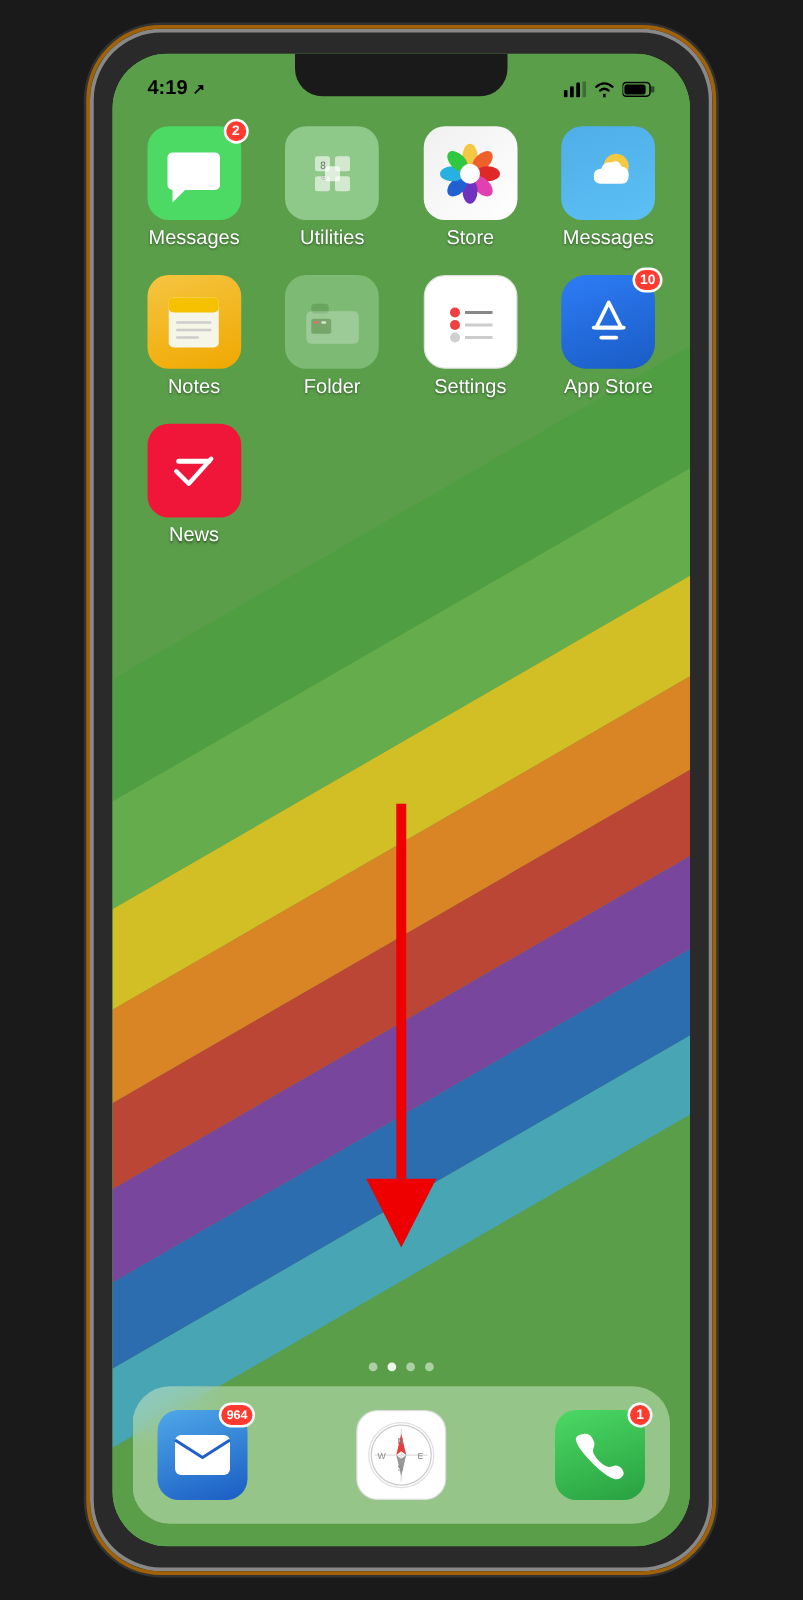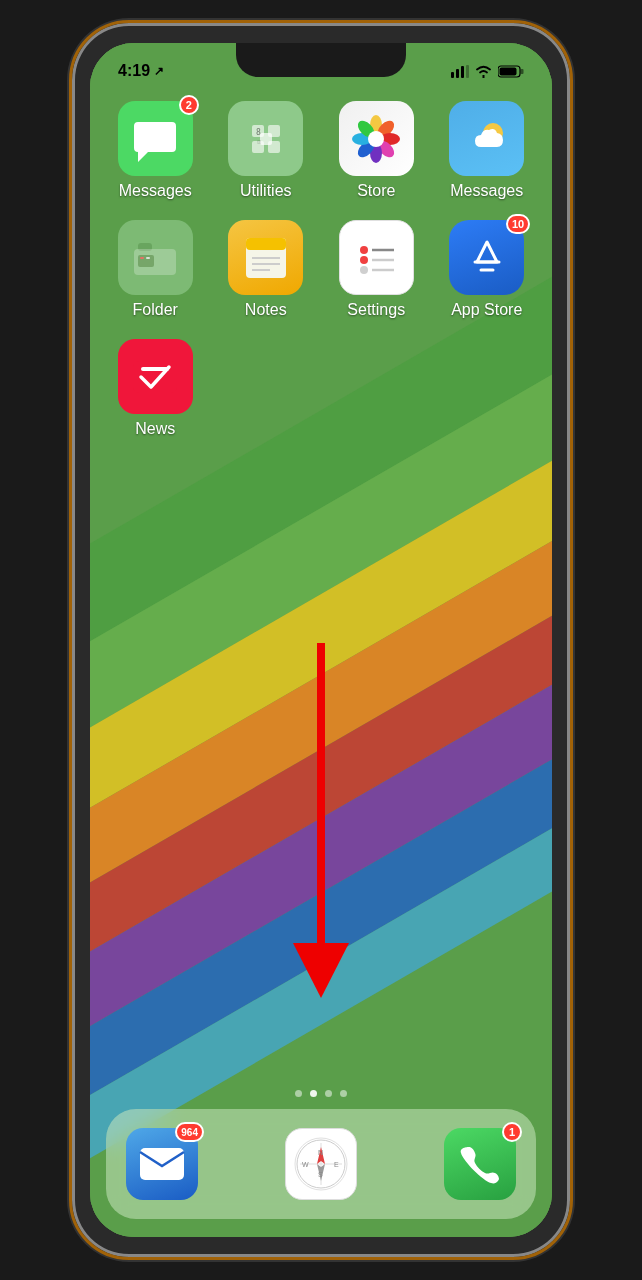--- a/index.html
+++ b/index.html
@@ -301,46 +301,46 @@
         <div class="app-icon icon-weather">
           <svg width="52" height="52" viewBox="0 0 52 52">
             <circle cx="32" cy="20" r="10" fill="#f5c842"></circle>
             <path d="M20 34 Q14 34 14 28 Q14 22 20 22 Q22 16 28 17 Q34 14 36 20 Q42 21 42 27 Q42 34 36 34Z" fill="white"></path>
           </svg>
         </div>
         <span class="app-label">Messages</span>
       </div>
 
       <div class="app-item">
+        <div class="app-icon icon-notes">
+          <svg width="52" height="52" viewBox="0 0 52 52">
+            <rect x="6" y="6" width="40" height="40" rx="4" fill="#f5f5e8"></rect>
+            <rect x="6" y="6" width="40" height="12" rx="4" fill="#f5c100"></rect>
+            <line x1="12" y1="26" x2="40" y2="26" stroke="#ccc" stroke-width="2"></line>
+            <line x1="12" y1="32" x2="40" y2="32" stroke="#ccc" stroke-width="2"></line>
+            <line x1="12" y1="38" x2="30" y2="38" stroke="#ccc" stroke-width="2"></line>
+          </svg>
+        </div>
+        <span class="app-label">Notes</span>
+      </div>
+
+      <div class="app-item">
         <div class="app-icon icon-folder">
           <svg width="50" height="50" viewBox="0 0 50 50">
             <rect x="8" y="10" width="14" height="8" rx="3" fill="rgba(100,160,90,0.8)"></rect>
             <rect x="4" y="16" width="42" height="26" rx="4" fill="rgba(255,255,255,0.25)"></rect>
             <rect x="8" y="22" width="16" height="12" rx="2" fill="rgba(80,130,60,0.5)"></rect>
             <rect x="10" y="24" width="4" height="2" rx="1" fill="rgba(255,100,100,0.8)"></rect>
             <rect x="16" y="24" width="4" height="2" rx="1" fill="rgba(255,255,255,0.7)"></rect>
           </svg>
         </div>
         <span class="app-label">Folder</span>
       </div>
 
       <div class="app-item">
-        <div class="app-icon icon-notes">
-          <svg width="52" height="52" viewBox="0 0 52 52">
-            <rect x="6" y="6" width="40" height="40" rx="4" fill="#f5f5e8"></rect>
-            <rect x="6" y="6" width="40" height="12" rx="4" fill="#f5c100"></rect>
-            <line x1="12" y1="26" x2="40" y2="26" stroke="#ccc" stroke-width="2"></line>
-            <line x1="12" y1="32" x2="40" y2="32" stroke="#ccc" stroke-width="2"></line>
-            <line x1="12" y1="38" x2="30" y2="38" stroke="#ccc" stroke-width="2"></line>
-          </svg>
-        </div>
-        <span class="app-label">Notes</span>
-      </div>
-
-      <div class="app-item">
         <div class="app-icon icon-reminders">
           <svg width="52" height="52" viewBox="0 0 52 52">
             <circle cx="14" cy="18" r="4" fill="#f04040"></circle>
             <line x1="22" y1="18" x2="44" y2="18" stroke="#888" stroke-width="2.5"></line>
             <circle cx="14" cy="28" r="4" fill="#f04040"></circle>
             <line x1="22" y1="28" x2="44" y2="28" stroke="#ccc" stroke-width="2.5"></line>
             <circle cx="14" cy="38" r="4" fill="#888" opacity="0.4"></circle>
             <line x1="22" y1="38" x2="44" y2="38" stroke="#ccc" stroke-width="2.5"></line>
           </svg>
         </div>

